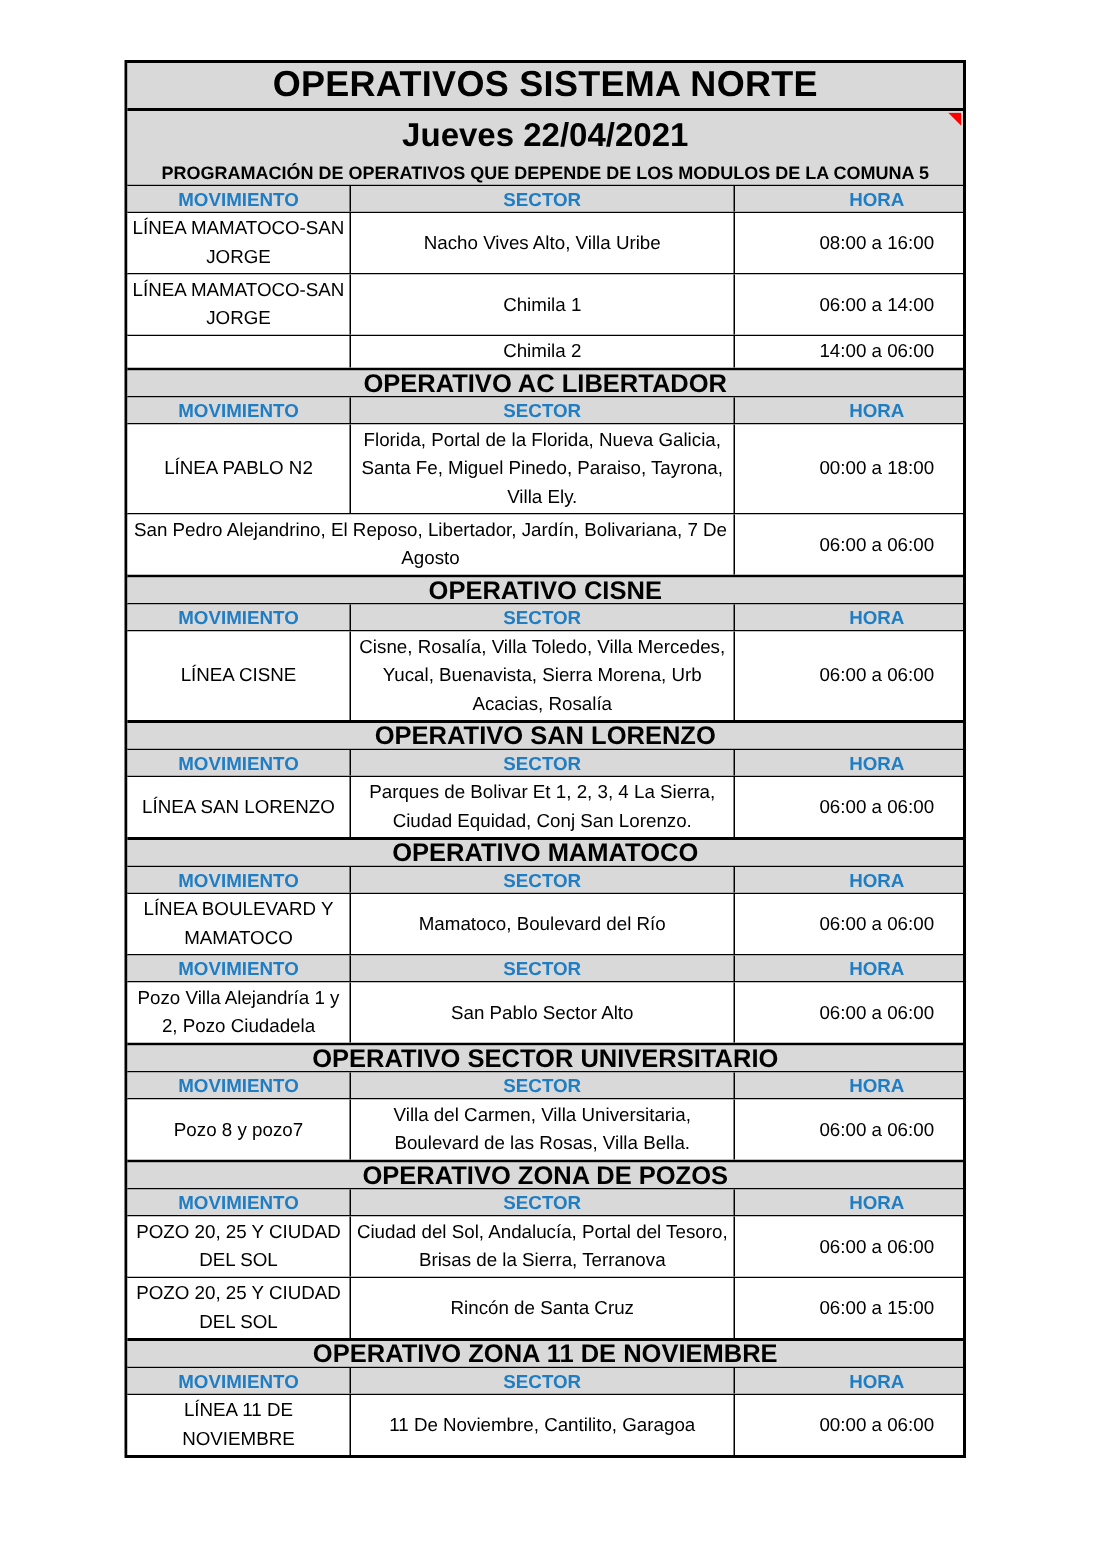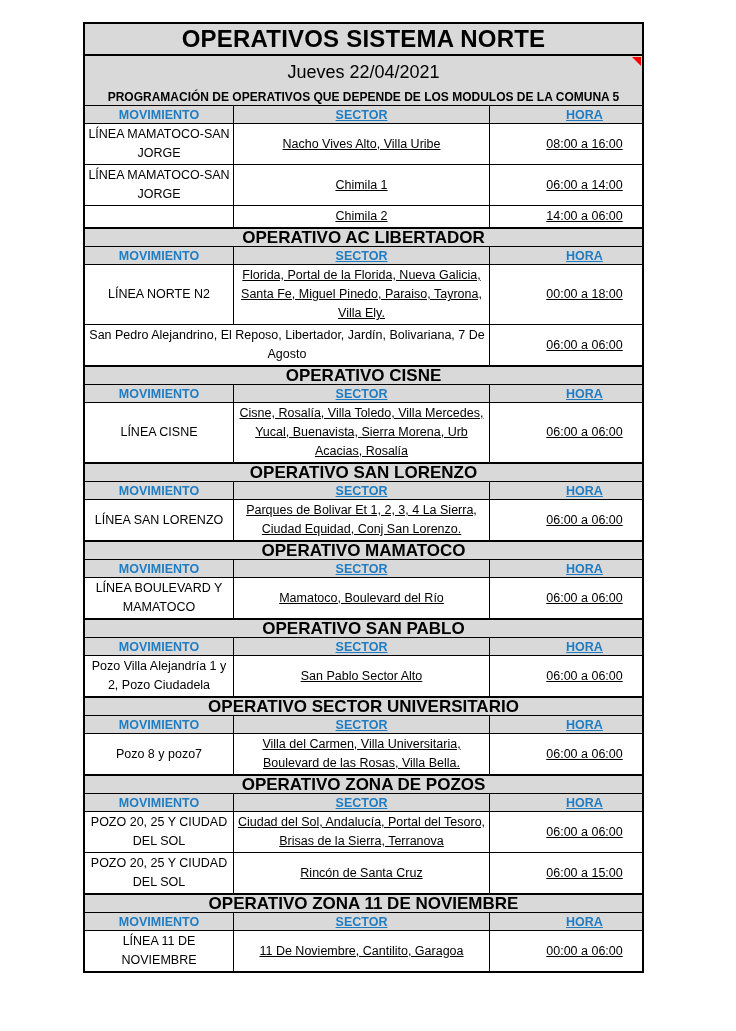--- a/index.html
+++ b/index.html
@@ -15,49 +15,50 @@
     width:736px;height:1031px;
     background:#FFFFFF;
     font-family:"Liberation Sans","DejaVu Sans",sans-serif;
     color:var(--text);
   }
   .sheet{position:relative;padding-top:22px;padding-left:83px;}
   .tbl{
     width:561px;
     border:2px solid var(--border);
     background:#fff;
+    margin-top:18px;
   }
   .row{
     display:flex;
     align-items:stretch;
     border-top:1px solid var(--border);
   }
   .row:first-child{border-top:none;}
   .row.thick{border-top-width:2px;}
   .cell{
     display:flex;align-items:center;justify-content:center;
     text-align:center;
     padding:1px 3px;
     overflow:hidden;
   }
-  .cell + .cell{border-left:1px solid var(--border);text-decoration:underline;}
+  .cell + .cell{border-left:1px solid var(--border);}
   .c-mov{width:148px;flex:0 0 148px;}
   .c-sec{flex:1 1 auto;}
   .c-hora{width:153px;flex:0 0 153px;padding-left:40px;}
   .gray{background:var(--gray);}
   .full{width:100%;flex:1 1 100%;}
   .title-row .cell{
     min-height:30px;
     font-size:24px;font-weight:bold;
     letter-spacing:.2px;
   }
   .date-row{position:relative;}
   .date-row .cell{
     min-height:32px;
-    font-size:18px;font-weight:normal;
+    font-size:22px;font-weight:bold;
   }
   .comment-marker{
     position:absolute;top:1px;right:1px;
     width:9px;height:9px;
     background:var(--red);
     clip-path:polygon(0 0,100% 0,100% 100%);
   }
   .section-h{
     min-height:17px;
     font-size:17px;font-weight:bold;
@@ -118,21 +119,21 @@
         </div>
         <div class="row thick">
           <div class="cell full gray section-h">OPERATIVO AC LIBERTADOR</div>
         </div>
         <div class="row">
           <div class="cell gray col-h c-mov">MOVIMIENTO</div>
           <div class="cell gray col-h c-sec">SECTOR</div>
           <div class="cell gray col-h c-hora">HORA</div>
         </div>
         <div class="row data">
-          <div class="cell c-mov">LÍNEA NORTE N2</div>
+          <div class="cell c-mov">LÍNEA PABLO N2</div>
           <div class="cell c-sec">Florida, Portal de la Florida, Nueva Galicia, Santa Fe, Miguel Pinedo, Paraiso, Tayrona, Villa Ely.</div>
           <div class="cell c-hora">00:00 a 18:00</div>
         </div>
         <div class="row data">
           <div class="cell c-sec">San Pedro Alejandrino, El Reposo, Libertador, Jardín, Bolivariana, 7 De Agosto</div>
           <div class="cell c-hora">06:00 a 06:00</div>
         </div>
         <div class="row thick">
           <div class="cell full gray section-h">OPERATIVO CISNE</div>
         </div>
@@ -164,23 +165,20 @@
         </div>
         <div class="row">
           <div class="cell gray col-h c-mov">MOVIMIENTO</div>
           <div class="cell gray col-h c-sec">SECTOR</div>
           <div class="cell gray col-h c-hora">HORA</div>
         </div>
         <div class="row data">
           <div class="cell c-mov">LÍNEA BOULEVARD Y MAMATOCO</div>
           <div class="cell c-sec">Mamatoco, Boulevard del Río</div>
           <div class="cell c-hora">06:00 a 06:00</div>
-        </div>
-        <div class="row thick">
-          <div class="cell full gray section-h">OPERATIVO SAN PABLO</div>
         </div>
         <div class="row">
           <div class="cell gray col-h c-mov">MOVIMIENTO</div>
           <div class="cell gray col-h c-sec">SECTOR</div>
           <div class="cell gray col-h c-hora">HORA</div>
         </div>
         <div class="row data">
           <div class="cell c-mov">Pozo Villa Alejandría 1 y 2, Pozo Ciudadela</div>
           <div class="cell c-sec">San Pablo Sector Alto</div>
           <div class="cell c-hora">06:00 a 06:00</div>

